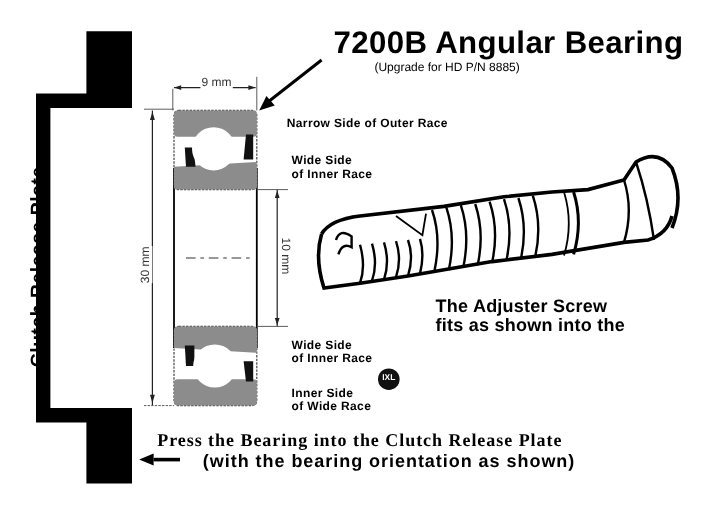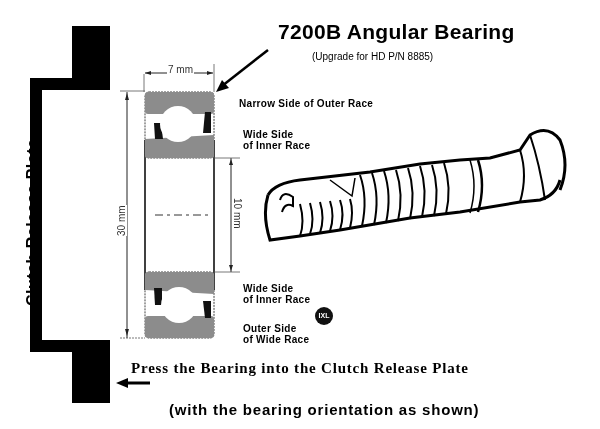--- a/index.html
+++ b/index.html
@@ -1,24 +1,24 @@
 <!DOCTYPE html>
 <html><head>
 <meta charset="utf-8">
 <style>
   html, body { margin: 0; padding: 0; background: #ffffff; }
   body { width: 600px; height: 429px; position: relative; overflow: hidden;
          font-family: "Liberation Sans", sans-serif; color: #000; }
   .abs { position: absolute; }
-  .title { left: 278px; top: 20px; font-size: 21px; font-weight: bold; letter-spacing: 0.3px; white-space: nowrap; }
+  .title { left: 278px; top: 20px; font-size: 26px; font-weight: bold; letter-spacing: 0.3px; white-space: nowrap; }
   .subtitle { left: 312px; top: 51px; font-size: 10px; font-weight: normal; white-space: nowrap; }
   .lbl { font-size: 10px; font-weight: bold; line-height: 11px; white-space: nowrap; letter-spacing: 0.3px; padding-left: 20px; }
   .screw-txt { left: 363px; top: 248px; font-size: 15px; font-weight: bold; line-height: 16px; white-space: nowrap; letter-spacing: 0.2px; }
   .bottom1 { left: 131px; top: 360px; font-size: 15px; font-weight: bold; white-space: nowrap; letter-spacing: 0.8px; font-family: Liberation Serif, serif; }
-  .bottom2 { left: 169px; top: 376px; font-size: 15px; font-weight: bold; white-space: nowrap; letter-spacing: 0.8px; margin-top: 25px; }
+  .bottom2 { left: 169px; top: 376px; font-size: 15px; font-weight: bold; white-space: nowrap; letter-spacing: 0.8px; }
   .plate-label { left: 24px; top: 306px; transform-origin: 0 0; transform: rotate(-90deg);
                  font-size: 16px; font-weight: bold; white-space: nowrap; letter-spacing: 0.5px; }
   .dim { font-size: 10px; color: #333; white-space: nowrap; }
   .dim-v { transform-origin: 0 0; transform: rotate(-90deg); }
   .dim-v2 { transform-origin: 0 0; transform: rotate(90deg); }
   .logo { left: 315px; top: 307px; width: 18px; height: 18px; border-radius: 50%; background: #111;
           color: #fff; font-size: 7px; font-weight: bold; text-align: center; line-height: 18px; }
 </style>
 </head>
 <body>
@@ -108,32 +108,34 @@
     <line x1="128" y1="383" x2="150" y2="383" stroke="#000" stroke-width="3"></line>
     <polygon points="116,383 128,378 128,388" fill="#000"></polygon>
   </g>
 </svg>
 
 <div class="abs title">7200B Angular Bearing</div>
 <div class="abs subtitle">(Upgrade for HD P/N 8885)</div>
 
 <div class="abs plate-label">Clutch Release Plate</div>
 
-<div class="abs dim" style="left:167px;top:64px;background:#fff;padding:0 1px">7 mm</div>
+<div class="abs dim" style="left:167px;top:64px;background:#fff;padding:0 1px">9 mm</div>
 <div class="abs dim dim-v" style="left:116px;top:236px;background:#fff">30 mm</div>
 <div class="abs dim dim-v2" style="left:243px;top:198px;background:#fff">10 mm</div>
 
 <div class="abs lbl" style="left:219px;top:98px">Narrow Side of Outer Race</div>
 <div class="abs lbl" style="left:223px;top:129px">Wide Side</div>
 <div class="abs lbl" style="left:223px;top:140px">of Inner Race</div>
 
 <div class="abs lbl" style="left:223px;top:283px">Wide Side</div>
 <div class="abs lbl" style="left:223px;top:294px">of Inner Race</div>
-<div class="abs lbl" style="left:223px;top:323px">Outer Side</div>
+<div class="abs lbl" style="left:223px;top:323px">Inner Side</div>
 <div class="abs lbl" style="left:223px;top:334px">of Wide Race</div>
 
 <div class="abs screw-txt">
+  <div>The Adjuster Screw</div>
+  <div>fits as shown into the</div>
 </div>
 
 <div class="abs logo">IXL</div>
 
 <div class="abs bottom1">Press the Bearing into the Clutch Release Plate</div>
 <div class="abs bottom2">(with the bearing orientation as shown)</div>
 
 </body></html>

